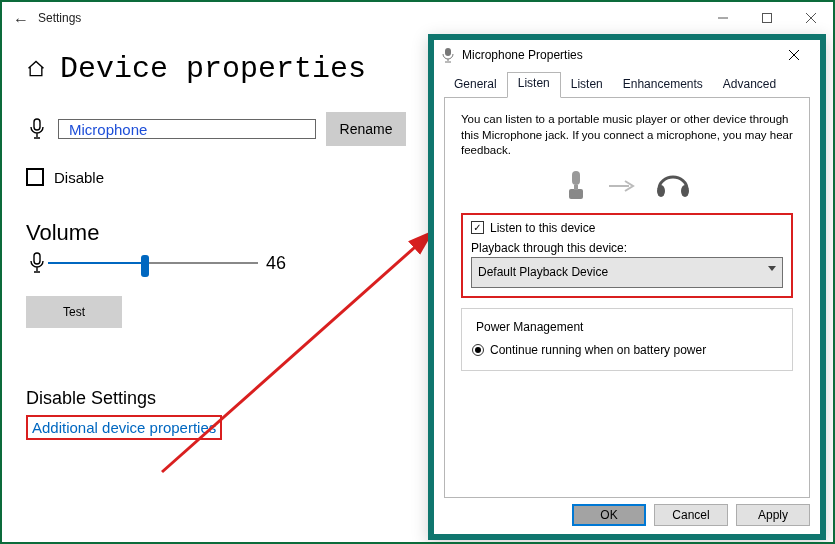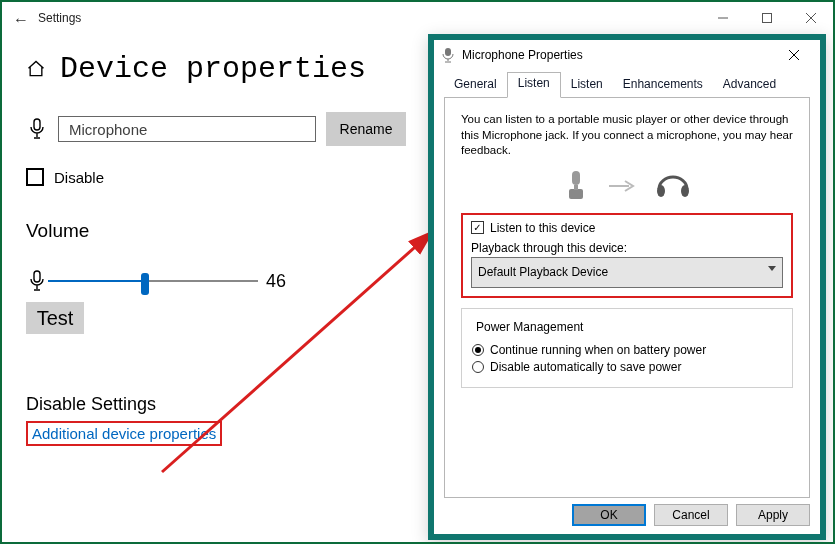--- a/index.html
+++ b/index.html
@@ -30,44 +30,44 @@
   .win-btn svg { width:10px; height:10px; }
 
   .settings-body { padding: 10px 24px 0 24px; }
   .page-title-row { display:flex; align-items:center; gap:14px; margin: 8px 0 26px 0; }
   .home-ic { width:20px; height:20px; color:#000; }
   .page-title { font-size:30px; font-weight:400;font-family:Liberation Mono, monospace; }
 
   .name-row { display:flex; align-items:center; gap:10px; margin-bottom:22px; }
   .mic-ic-wrap { width:22px; display:flex; justify-content:center; }
   .name-input {
-    width:258px; height:26px;
+    width:258px; height:20px;
     border:1px solid #666; padding:0 10px;
-    font-size:15px; color:#404040; background:#fff;
+    font-size:15px; color:#1d4ed8; background:#fff;
   }
   .rename-btn {
     width:80px; height:34px; border:none;
     background:#ccc; font-size:14px;
   }
 
   .disable-row { display:flex; align-items:center; gap:10px; margin-bottom:34px; }
   .chk-square { width:18px; height:18px; border:2px solid #000; }
 
-  .section-h { font-size:19px; font-weight:400; margin-bottom:28px; }
+  .section-h { font-size:22px; font-weight:400; margin-bottom:6px; }
 
   .vol-row { display:flex; align-items:center; margin-bottom:10px; }
   .slider { position:relative; width:210px; height:20px; }
   .track { position:absolute; top:9px; left:0; right:0; height:2px; background:#888; }
   .track-fill { position:absolute; top:9px; left:0; width:46%; height:2px; background:#0067c0; }
   .thumb { position:absolute; top:2px; left:46%; transform:translateX(-50%); width:8px; height:22px; background:#0067c0; border-radius:3px; }
   .vol-val { font-size:18px; margin-left:8px; }
 
   .test-btn {
-    width:58px; height:32px; background:#d0d0d0; border:none;
-    font-size:20px; margin-top:0;
+    width:96px; height:32px; background:#d0d0d0; border:none;
+    font-size:12px; margin-top:12px;
   }
 
   .related-h { font-size:18px; font-weight:400; margin-top:60px; margin-bottom:6px; }
   .addl-link {
     display:inline-block; color:#0067c0;
     font-size:15px; padding:2px 4px;
     border:2px solid #d91f1f;
   }
 
   
@@ -272,24 +272,20 @@
             <span>Default Playback Device</span>
           </div>
         </div>
 
         <div class="fieldset">
           <div class="fieldset-legend">Power Management</div>
           <div class="radio-row">
             <div class="radio checked"></div>
             <span>Continue running when on battery power</span>
           </div>
-          <div class="radio-row">
-            <div class="radio"></div>
-            <span>Disable automatically to save power</span>
-          </div>
         </div>
       </div>
     </div>
 
     <div class="dlg-buttons">
       <button class="dlg-btn default">OK</button>
       <button class="dlg-btn">Cancel</button>
       <button class="dlg-btn">Apply</button>
     </div>
   </div>

